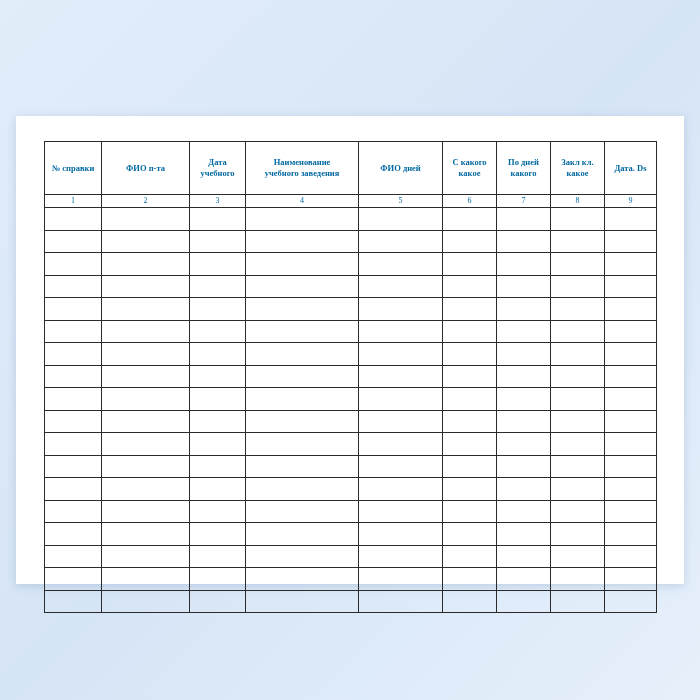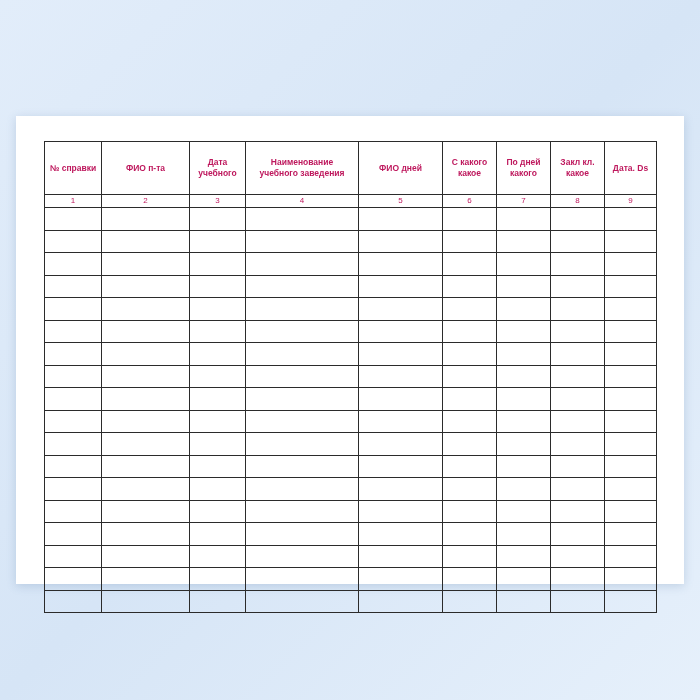--- a/index.html
+++ b/index.html
@@ -32,21 +32,22 @@
   #table-wrap {
     position: absolute;
     left: 28px;
     top: 25px;
     width: 612px;
   }
   table.register {
     border-collapse: collapse;
     table-layout: fixed;
     width: 612px;
-    color: #be185d;
+    color: #0369a1;
+    font-family: Liberation Serif, serif;
   }
   table.register th,
   table.register td {
     border: 1px solid #2b2b2b;
     padding: 0;
     font-weight: normal;
     vertical-align: middle;
   }
   table.register th.head {
     height: 48px;

